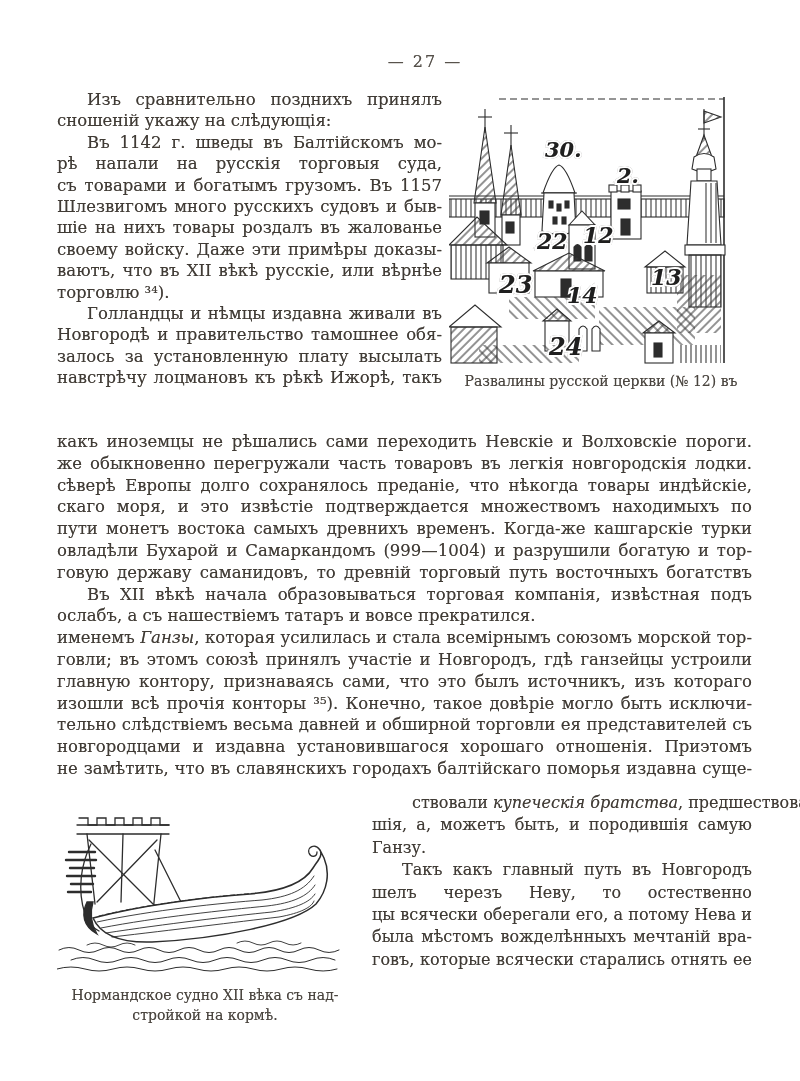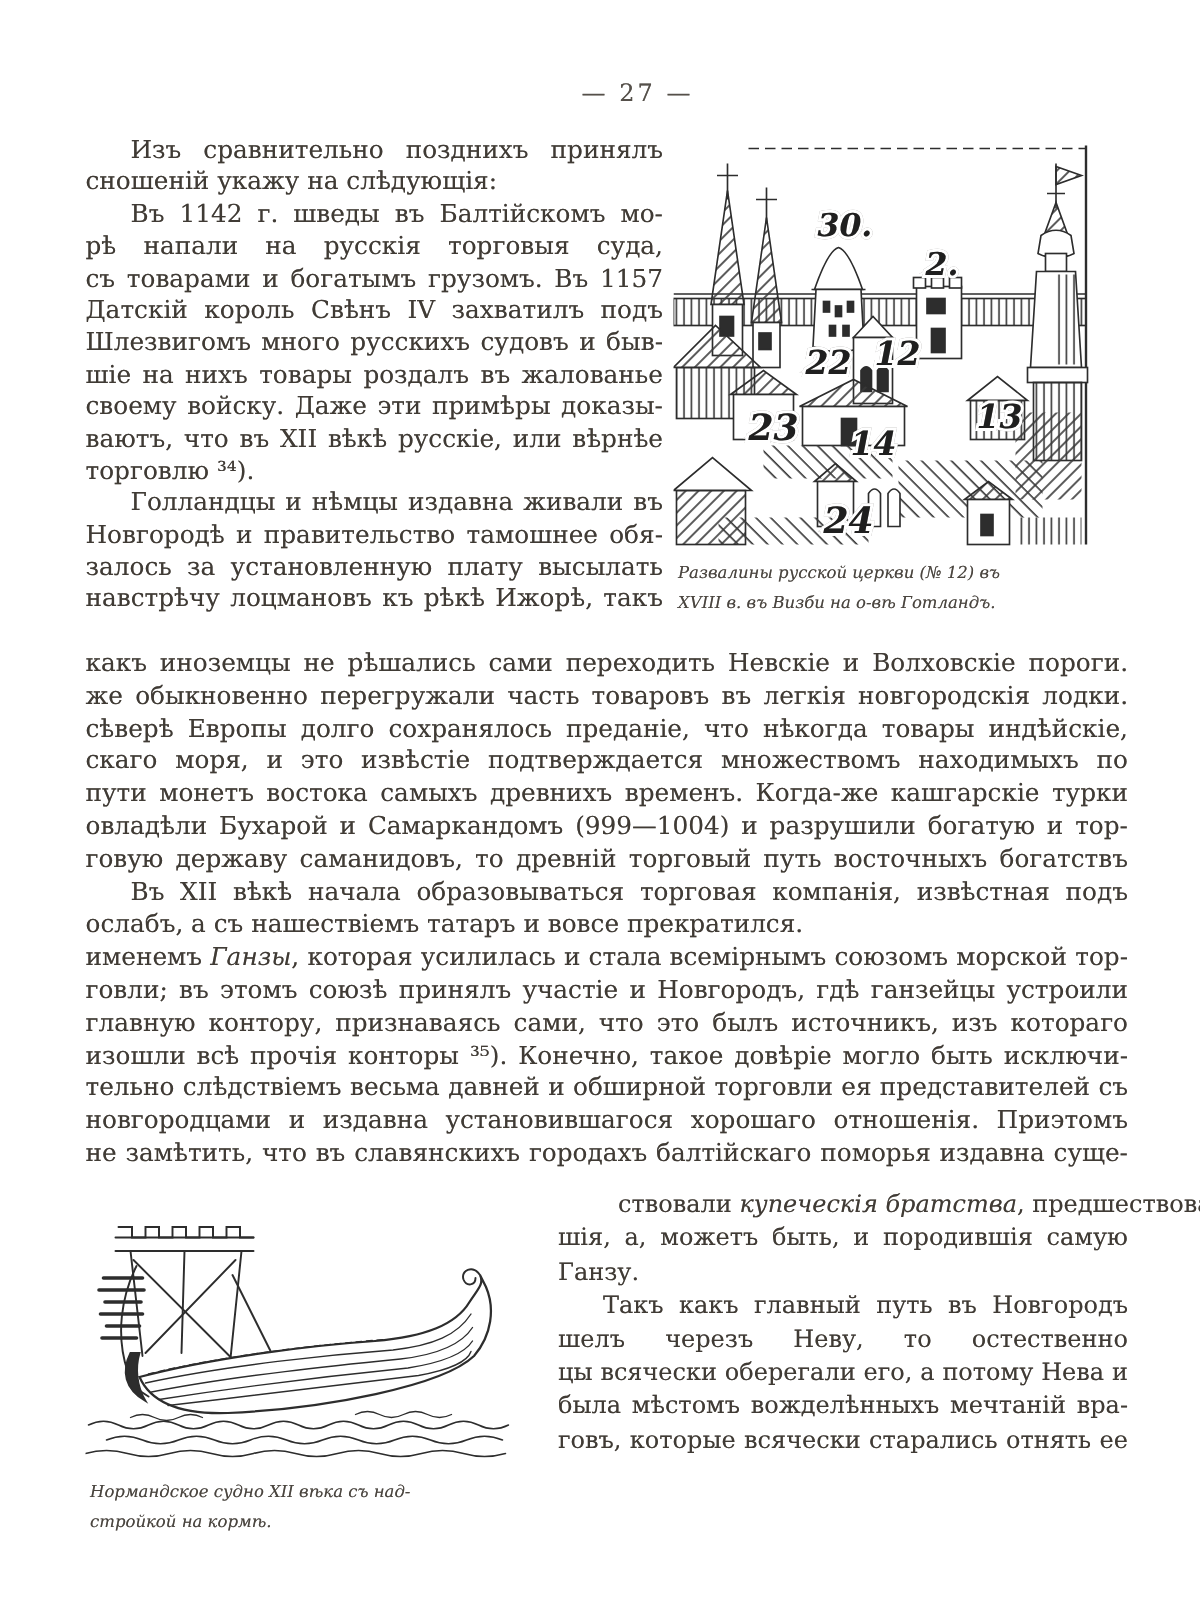--- a/index.html
+++ b/index.html
@@ -18,23 +18,22 @@
   .tline.ind { text-indent:30px; }
   .tline.end { text-align-last:left; }
   .tline.shift { margin-left:40px; text-align-last:left; white-space:nowrap; overflow:visible; }
   .col-left   { left:57px;  top:89px;  width:385px; font-size:16.5px; }
   .col-left   .tline { line-height:21.4px; height:21.4px; }
   .col-full   { left:57px;  top:431px; width:695px; font-size:16.5px; }
   .col-full   .tline { line-height:21.8px; height:21.8px; }
   .col-right  { left:372px; top:792px; width:380px; font-size:16px; }
   .col-right  .tline { line-height:22.4px; height:22.4px; }
   .caption {
-    position:absolute; text-align:left; font-size:11px; color:#4a453f;
+    position:absolute; text-align:center; font-size:14px; color:#4a453f;
     line-height:19.5px;
-    font-style:italic;
   }
   .cap-church { left:452px; top:372px; width:298px; }
   .cap-ship   { left:60px;  top:985px; width:290px; line-height:20px; }
   .footnotes {
     position:absolute; left:375px; top:983px; width:382px;
     font-size:14.2px; line-height:24px; color:#44403a;
   }
   .footnotes .fnline { padding-left:16px; }
   .fig { position:absolute; }
   .fig-church { left:449px; top:95px;  width:278px; height:270px; }
@@ -51,21 +50,20 @@
 <div class="page">
 
   <div class="pg-header">— 27 —</div>
 
   <div class="tcol col-left">
       <div class="tline ind">Изъ сравнительно позднихъ принялъ</div>
       <div class="tline end">сношеній укажу на слѣдующія:</div>
       <div class="tline ind">Въ 1142 г. шведы въ Балтійскомъ мо-</div>
       <div class="tline">рѣ напали на русскія торговыя суда, шедшія</div>
       <div class="tline">съ товарами и богатымъ грузомъ. Въ 1157 г.</div>
-      <div class="tline">Датскій король Свѣнъ IV захватилъ подъ</div>
       <div class="tline">Шлезвигомъ много русскихъ судовъ и быв-</div>
       <div class="tline">шіе на нихъ товары роздалъ въ жалованье</div>
       <div class="tline">своему войску. Даже эти примѣры доказы-</div>
       <div class="tline">ваютъ, что въ XII вѣкѣ русскіе, или вѣрнѣе</div>
       <div class="tline end">торговлю ³⁴).</div>
       <div class="tline ind">Голландцы и нѣмцы издавна живали въ</div>
       <div class="tline">Новгородѣ и правительство тамошнее обя-</div>
       <div class="tline">залось за установленную плату высылать</div>
       <div class="tline">навстрѣчу лоцмановъ къ рѣкѣ Ижорѣ, такъ</div>
     </div>
@@ -165,21 +163,20 @@
       <text class="eng-num" x="134" y="148" font-size="22">12</text>
       <text class="eng-num" x="50" y="198" font-size="24">23</text>
       <text class="eng-num" x="118" y="208" font-size="22">14</text>
       <text class="eng-num" x="202" y="190" font-size="22">13</text>
       <text class="eng-num" x="100" y="260" font-size="24">24</text>
     </svg>
   </div>
 
   <div class="caption cap-church">
     <div>Развалины русской церкви (№ 12) въ</div>
-    <div>XVIII в. въ Визби на о-вѣ Готландъ.</div>
   </div>
 
   <div class="tcol col-full">
       <div class="tline">какъ иноземцы не рѣшались сами переходить Невскіе и Волховскіе пороги. Здѣсь</div>
       <div class="tline">же обыкновенно перегружали часть товаровъ въ легкія новгородскія лодки. На</div>
       <div class="tline">сѣверѣ Европы долго сохранялось преданіе, что нѣкогда товары индѣйскіе, пер-</div>
       <div class="tline">скаго моря, и это извѣстіе подтверждается множествомъ находимыхъ по этому</div>
       <div class="tline">пути монетъ востока самыхъ древнихъ временъ. Когда-же кашгарскіе турки</div>
       <div class="tline">овладѣли Бухарой и Самаркандомъ (999—1004) и разрушили богатую и тор-</div>
       <div class="tline">говую державу саманидовъ, то древній торговый путь восточныхъ богатствъ</div>

